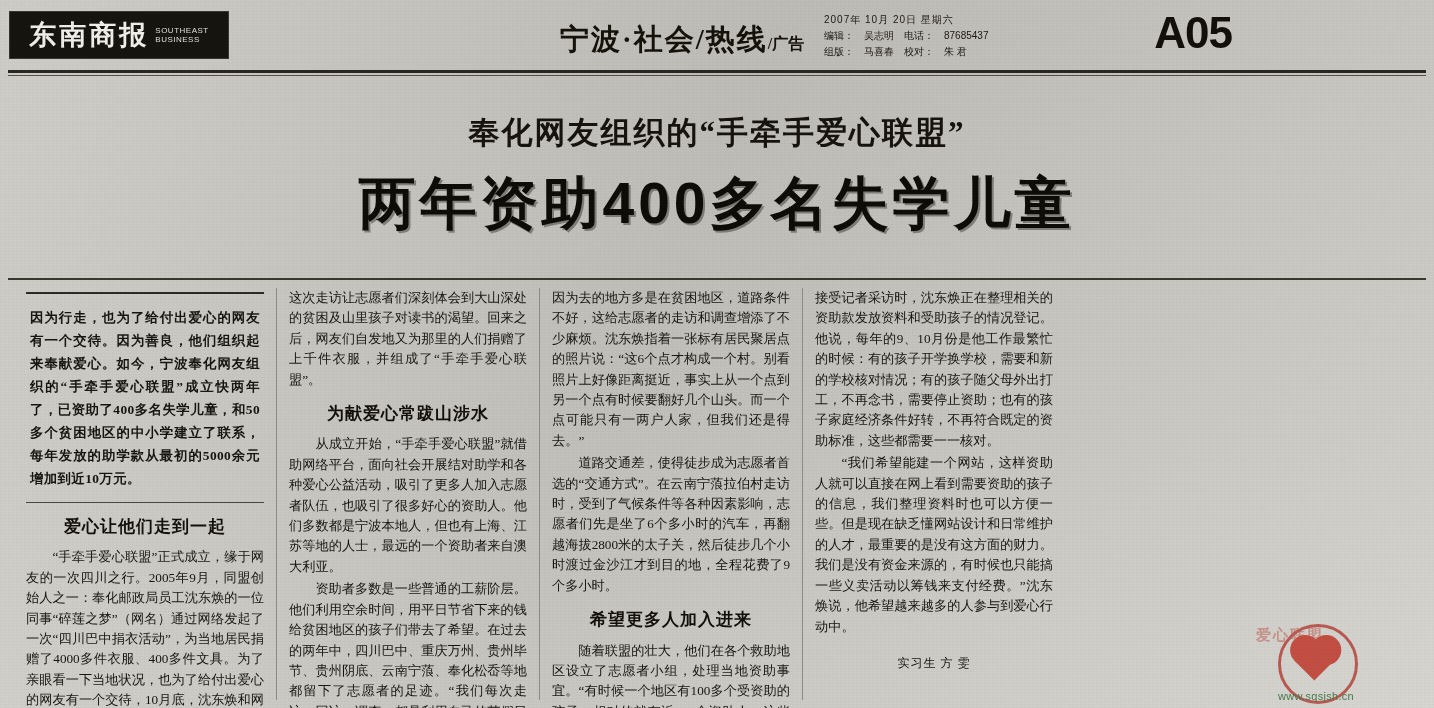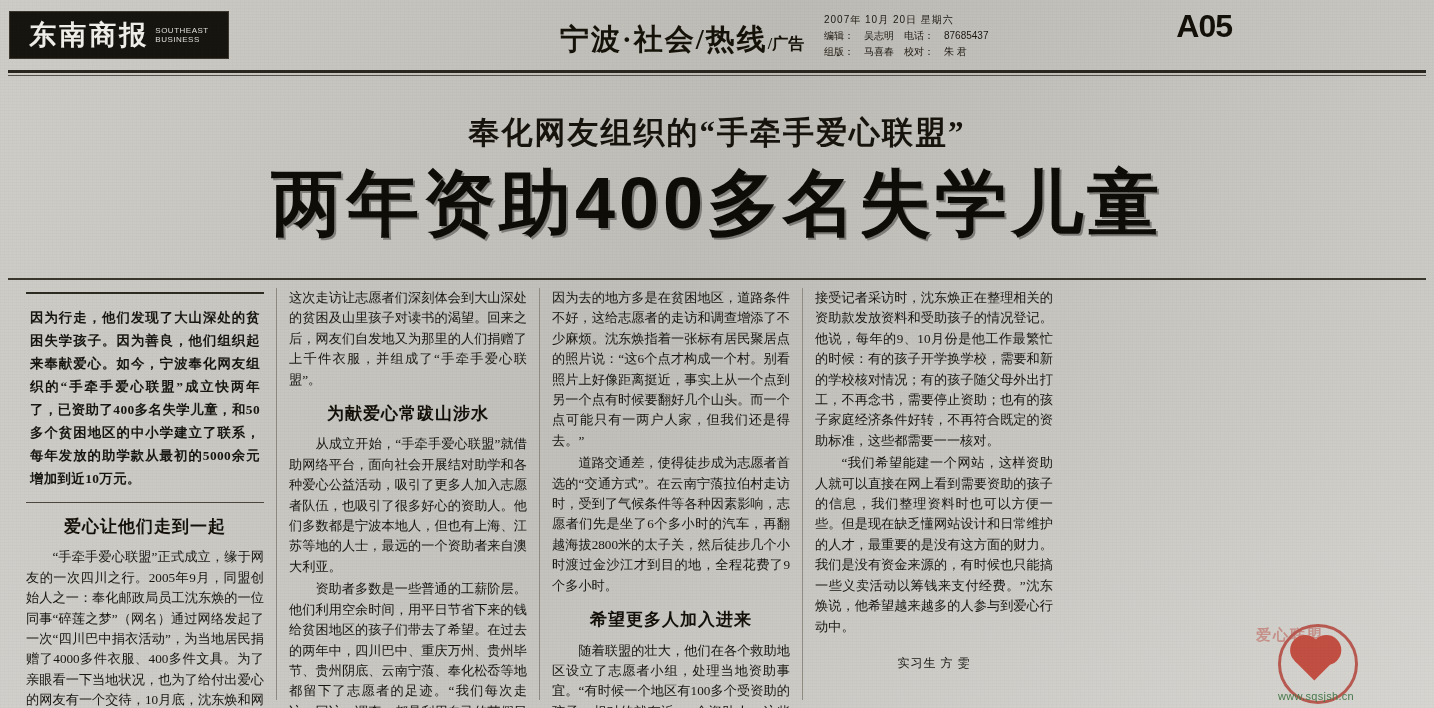--- a/index.html
+++ b/index.html
@@ -62,40 +62,40 @@
     font-family:"Liberation Sans","DejaVu Sans",sans-serif;
     font-size:10px;line-height:16px;color:#1b1810;
     text-align:left;
   }
   .head-meta .line1{letter-spacing:1px;}
   .head-meta .row{display:flex;gap:10px;}
   .head-meta .row span{white-space:nowrap;text-align:right;}
   .page-no{
     position:absolute;right:14px;top:8px;
     font-family:"Liberation Sans","DejaVu Sans",sans-serif;
-    font-weight:bold;font-size:32px;letter-spacing:-1px;color:#121009;
+    font-weight:bold;font-size:44px;letter-spacing:-1px;color:#121009;
   }
   .rule-thick{
     position:absolute;left:8px;top:70px;width:1418px;height:3px;background:#2a2720;
   }
   .rule-thin{
     position:absolute;left:8px;top:75px;width:1418px;height:1px;background:#55514a;
   }
 
   
   .kicker{
     position:absolute;left:0;top:112px;width:1434px;
     text-align:center;font-weight:bold;font-size:31px;letter-spacing:2px;
     color:#16140d;
   }
   .headline{
     position:absolute;left:0;top:155px;width:1434px;
     text-align:center;
     font-family:"Liberation Sans","DejaVu Sans",sans-serif;
-    font-weight:bold;font-size:72px;line-height:96px;letter-spacing:4px;
+    font-weight:bold;font-size:57px;line-height:96px;letter-spacing:4px;
     color:#0f0d07;
     text-shadow:2px 2px 0 rgba(0,0,0,.35);
   }
   .rule-head{
     position:absolute;left:8px;top:278px;width:1418px;height:2px;background:#3a372f;
   }
 
   
   .cols{
     position:absolute;left:14px;top:288px;width:1410px;height:412px;
@@ -200,21 +200,21 @@
   <div class="rule-thick"></div>
   <div class="rule-thin"></div>
 
   <div class="kicker">奉化网友组织的“手牵手爱心联盟”</div>
   <div class="headline">两年资助400多名失学儿童</div>
   <div class="rule-head"></div>
 
   <div class="cols">
 
     <div class="col">
-      <div class="lead">因为行走，他们发现了大山深处的贫困失学孩子。因为善良，他们组织起来奉献爱心。如今，宁波奉化网友组织的“手牵手爱心联盟”成立快两年了，已资助了400多名失学儿童，和50多个贫困地区的中小学建立了联系，每年发放的助学款从最初的5000余元增加到近10万元。</div>
+      <div class="lead">因为行走，也为了给付出爱心的网友有一个交待。因为善良，他们组织起来奉献爱心。如今，宁波奉化网友组织的“手牵手爱心联盟”成立快两年了，已资助了400多名失学儿童，和50多个贫困地区的中小学建立了联系，每年发放的助学款从最初的5000余元增加到近10万元。</div>
       <div class="subhead">爱心让他们走到一起</div>
       <p>“手牵手爱心联盟”正式成立，缘于网友的一次四川之行。2005年9月，同盟创始人之一：奉化邮政局员工沈东焕的一位同事“碎莲之梦”（网名）通过网络发起了一次“四川巴中捐衣活动”，为当地居民捐赠了4000多件衣服、400多件文具。为了亲眼看一下当地状况，也为了给付出爱心的网友有一个交待，10月底，沈东焕和网友“影子”、“庄医生”动身去了巴中。</p>
     </div>
 
     <div class="col">
       <p class="noind">这次走访让志愿者们深刻体会到大山深处的贫困及山里孩子对读书的渴望。回来之后，网友们自发地又为那里的人们捐赠了上千件衣服，并组成了“手牵手爱心联盟”。</p>
       <div class="subhead">为献爱心常跋山涉水</div>
       <p>从成立开始，“手牵手爱心联盟”就借助网络平台，面向社会开展结对助学和各种爱心公益活动，吸引了更多人加入志愿者队伍，也吸引了很多好心的资助人。他们多数都是宁波本地人，但也有上海、江苏等地的人士，最远的一个资助者来自澳大利亚。</p>
       <p>资助者多数是一些普通的工薪阶层。他们利用空余时间，用平日节省下来的钱给贫困地区的孩子们带去了希望。在过去的两年中，四川巴中、重庆万州、贵州毕节、贵州阴底、云南宁蒗、奉化松岙等地都留下了志愿者的足迹。“我们每次走访、回访、调查，都是利用自己的节假日和空余时间，都是自己掏钱。”沈东焕说。</p>
     </div>

